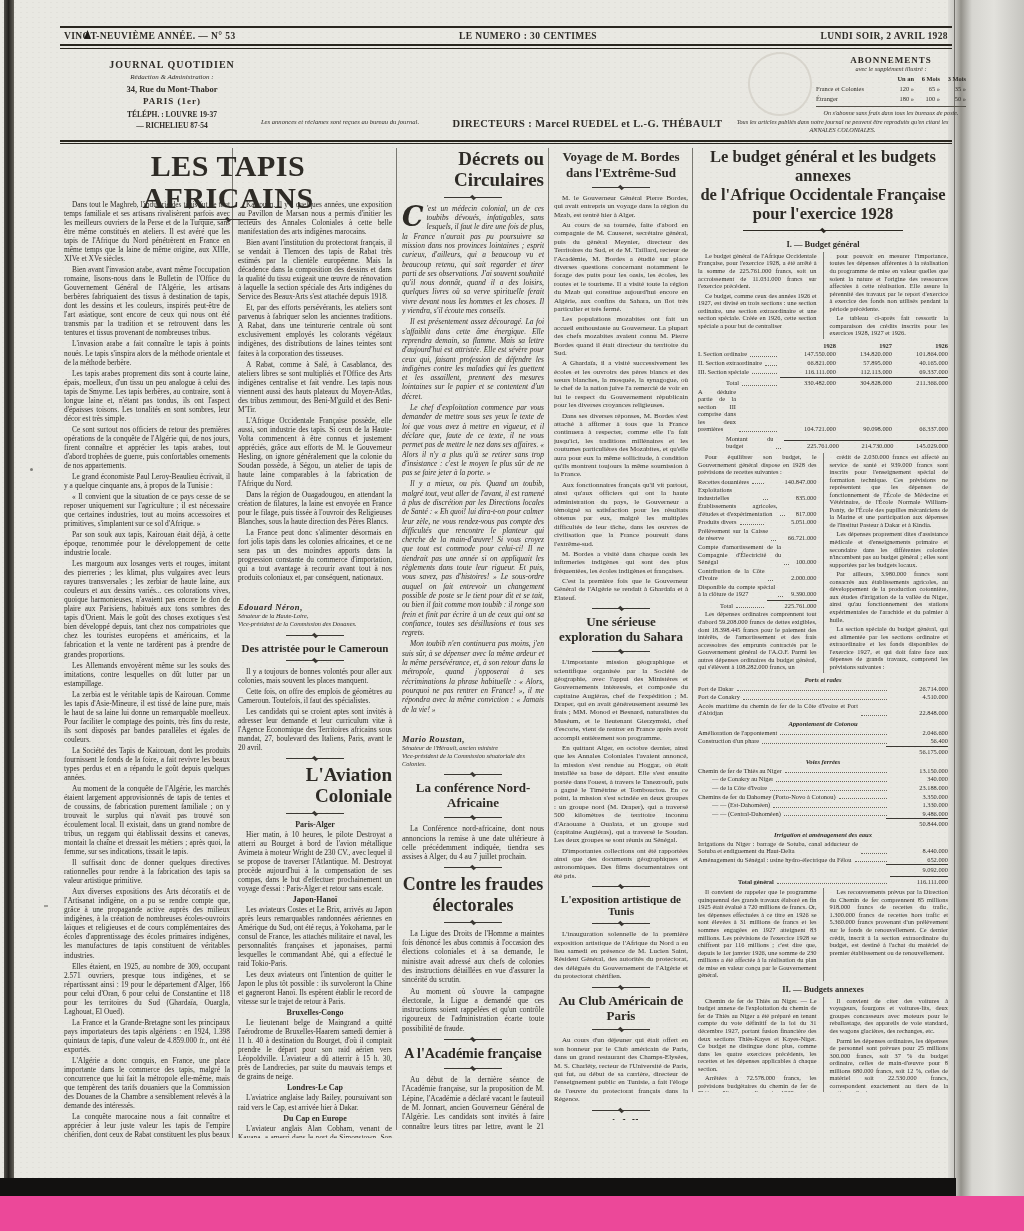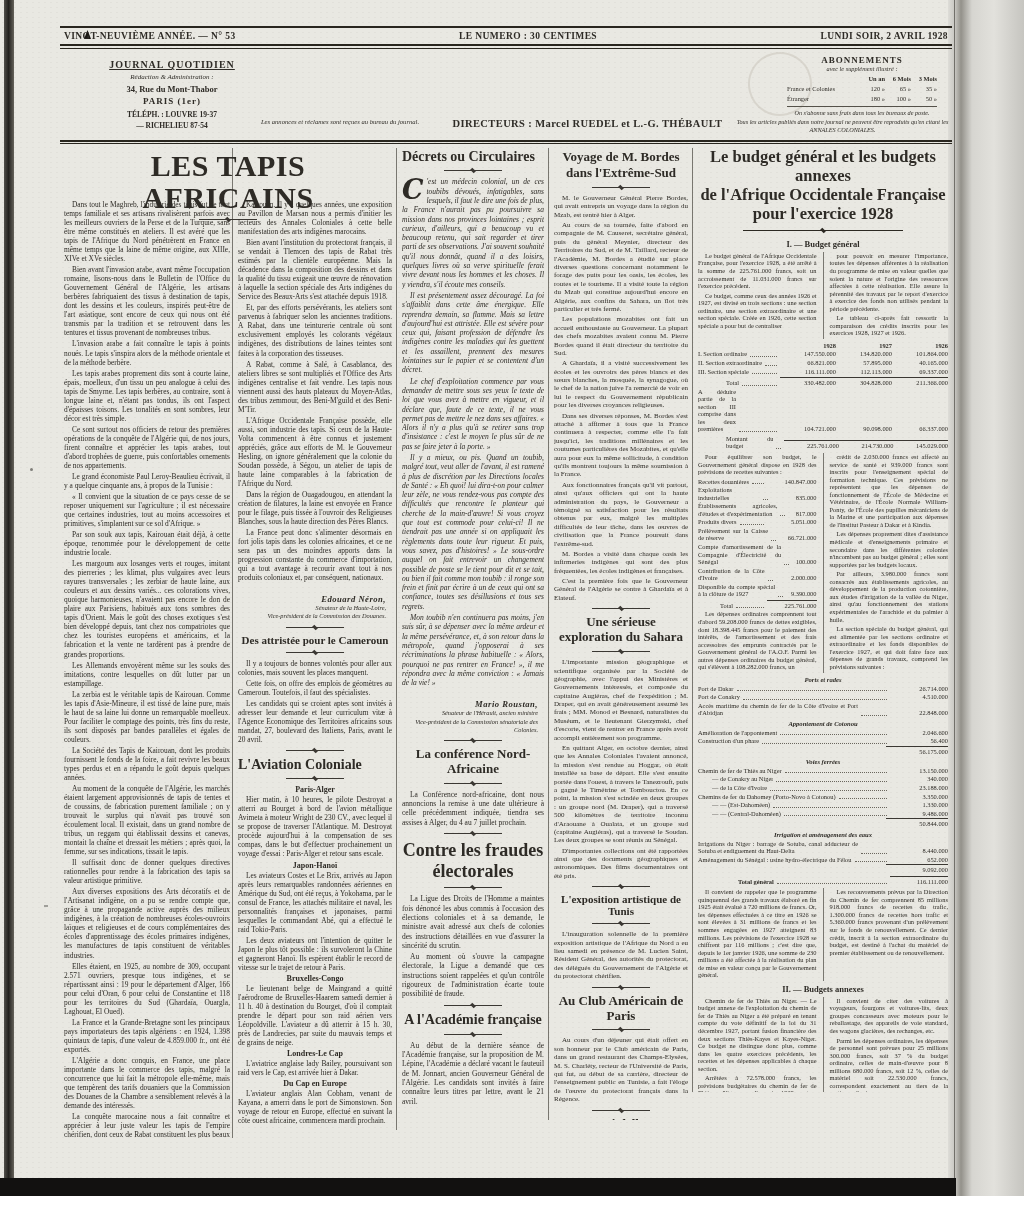--- a/index.html
+++ b/index.html
@@ -1,16 +1,16 @@
 <!DOCTYPE html>
 <html><head>
 <meta charset="utf-8">
 <style>
   html,body{margin:0;padding:0;background:#9a9994}
-  #stage{position:relative;width:1024px;height:1231px;background:#ffffff;overflow:hidden;
+  #stage{position:relative;width:1024px;height:1231px;background:#ec4899;overflow:hidden;
          font-family:"Liberation Serif",serif;color:#2e2b26}
   .scan{position:absolute;left:0;top:0;width:1024px;height:1196px;background:#e9e8e2}
   .scan::after{content:"";position:absolute;inset:0;pointer-events:none;
     background-image:radial-gradient(rgba(60,55,45,.05) 1px,transparent 1px);
     background-size:6px 5px;opacity:.8}
   .edge-left{position:absolute;left:4px;top:0;width:10px;height:1196px;
     background:linear-gradient(90deg,#45433e,#12100d 45%,#5a574f);opacity:.92}
   .edge-right{position:absolute;left:948px;top:0;width:76px;height:1196px;
     background:linear-gradient(90deg,#deddd8 0,#c7c6c1 7px,#93918a 13px,#d6d5d0 24px,#e2e1dc 46px,#c6c5c0 76px)}
   .edge-right::before{content:"";position:absolute;left:6px;top:0;bottom:0;width:1px;background:rgba(40,38,33,.55)}
@@ -20,55 +20,55 @@
     display:flex;align-items:center;justify-content:flex-end;padding-right:12px;box-sizing:border-box}
   .stamp{position:absolute;left:748px;top:52px;width:60px;height:60px;border:2px solid rgba(95,82,58,.12);
     border-radius:50%;transform:rotate(-14deg)}
   .mark{position:absolute;background:#1a1814}
   .rule{position:absolute;background:#29261f}
   .vrule{position:absolute;width:1px;background:rgba(62,58,50,.65)}
   
   .dateline{position:absolute;left:64px;top:31px;width:884px;display:flex;justify-content:space-between;
     font-size:9.5px;font-weight:bold;letter-spacing:.4px}
   .mast-office{position:absolute;left:86px;top:57px;width:172px;text-align:center;line-height:1.5}
-  .mo1{font-size:10px;font-weight:bold;letter-spacing:1px;text-decoration:underline}
+  .mo1{font-size:10px;font-weight:bold;letter-spacing:1px;}
   .mo2{font-size:7px;font-style:italic}
   .mo3{font-size:8.5px;font-weight:bold}
   .mo4{font-size:9px;font-weight:bold;letter-spacing:1px}
   .mo5{font-size:7.5px;font-weight:bold}
   .mast-title{position:absolute;left:190px;top:48px;width:620px;text-align:center;
     font-family:"DejaVu Serif","Liberation Serif",serif;font-weight:bold;font-style:italic;
     font-size:49px;line-height:1.2;color:#181611;text-shadow:0 0 1px rgba(20,18,14,.6)}
   .mast-sub{position:absolute;left:240px;top:118px;width:710px;display:flex;align-items:flex-start}
   .ads-note{width:200px;font-size:6.6px;font-style:italic;text-align:center;line-height:1.3}
   .directors{flex:1;text-align:center;font-size:10.5px;font-weight:bold;letter-spacing:.4px}
   .copyright{width:215px;font-size:6.2px;font-style:italic;text-align:center;line-height:1.3}
-  .mast-subs{position:absolute;left:787px;top:55px;width:150px;text-align:center}
+  .mast-subs{position:absolute;left:816px;top:55px;width:150px;text-align:center}
   .ms-h{font-size:9px;font-weight:bold;letter-spacing:1px}
   .ms-s{font-size:6.3px;font-style:italic;margin-bottom:2px}
   .ms-row{display:flex;font-size:6.4px;line-height:1.55}
   .ms-row .lab{flex:1;text-align:left;white-space:nowrap;overflow:hidden}
   .ms-row .v{width:26px;text-align:right}
   .ms-head .v{font-weight:bold}
   .ms-note{font-size:6.2px;font-style:italic;margin-top:2px;border-top:1px solid #55524a;padding-top:2px}
   
   .col{position:absolute;overflow:hidden;text-align:justify}
   .col p{margin:0 0 2px;text-indent:8px;font-size:7.4px;line-height:1.22}
   .c3 p{font-size:7.5px;font-style:italic;line-height:1.24}
   .c4 p{font-size:7px;line-height:1.2}
   .hl1{font-size:30px;font-weight:bold;text-align:center;letter-spacing:.5px;line-height:1.05;margin:0}
-  .hl2{font-size:14px;font-weight:bold;text-align:left;line-height:1.1;margin:1px 0}
+  .hl2{font-size:19px;font-weight:bold;text-align:right;line-height:1.1;margin:1px 0}
   .hl3{font-size:13px;font-weight:bold;text-align:center;line-height:1.15;margin:2px 0 1px;text-indent:0}
   .hl4{font-size:11px;font-weight:bold;text-align:center;margin:2px 0 1px}
   .sh{font-size:8px;font-weight:bold;text-align:center;margin:2px 0 1px}
   .orn{width:58px;margin:3px auto 4px;height:6px;position:relative}
   .orn::before{content:"";position:absolute;left:0;right:0;top:3px;border-top:1px solid #3b3833}
   .orn::after{content:"";position:absolute;left:50%;top:1px;width:5px;height:5px;background:#3b3833;
     transform:translateX(-50%) rotate(45deg) scaleY(.62)}
-  .sig{text-align:right;margin:12px 6px 3px 0}
+  .sig{text-align:left;margin:20px 6px 3px 0}
   .sig .nm{font-weight:bold;font-style:italic;font-size:8.6px;letter-spacing:.5px}
   .sig .rl{font-size:6.3px;font-style:italic;line-height:1.3}
   
   .bz{font-size:6.4px;line-height:1.18}
   .bz p{margin:0 0 2px;text-indent:7px;font-size:6.4px;line-height:1.18}
   .bz .bt{font-size:16.5px;font-weight:bold;text-align:center;line-height:1.15;margin:0;text-indent:0}
   .arrule{position:relative;width:160px;height:7px;margin:3px auto 5px}
   .arrule::before{content:"";position:absolute;left:0;right:0;top:3px;border-top:1px solid #2c2922}
   .arrule::after{content:"";position:absolute;left:50%;top:1px;width:5px;height:5px;background:#2c2922;
     transform:translateX(-50%) rotate(45deg) scaleY(.6)}
@@ -247,21 +247,21 @@
     <h3 class="hl3">Voyage de M. Bordes</h3>
     <h3 class="hl3" style="margin-top:0">dans l'Extrême-Sud</h3>
     <div class="orn"></div>
     <p>M. le Gouverneur Général Pierre Bordes, qui avait entrepris un voyage dans la région du Mzab, est rentré hier à Alger.</p>
     <p>Au cours de sa tournée, faite d'abord en compagnie de M. Causeret, secrétaire général, puis du général Meynier, directeur des Territoires du Sud, et de M. Taillard, recteur de l'Académie, M. Bordes a étudié sur place diverses questions concernant notamment le forage des puits pour les oasis, les écoles, les routes et le tourisme. Il a visité toute la région du Mzab qui constitue aujourd'hui encore en Algérie, aux confins du Sahara, un îlot très particulier et très fermé.</p>
     <p>Les populations mozabites ont fait un accueil enthousiaste au Gouverneur. La plupart des chefs mozabites avaient connu M. Pierre Bordes quand il était directeur du territoire du Sud.</p>
     <p>A Ghardaïa, il a visité successivement les écoles et les ouvroirs des pères blancs et des sœurs blanches, la mosquée, la synagogue, où le chef de la nation juive l'a remercié de voir en lui le respect du Gouvernement républicain pour les diverses croyances religieuses.</p>
     <p>Dans ses diverses réponses, M. Bordes s'est attaché à affirmer à tous que la France continuera à respecter, comme elle l'a fait jusqu'ici, les traditions millénaires et les coutumes particulières des Mozabites, et qu'elle aura pour eux la même sollicitude, à condition qu'ils montrent toujours la même soumission à la France.</p>
     <p>Aux fonctionnaires français qu'il vit partout, ainsi qu'aux officiers qui ont la haute administration du pays, le Gouverneur a témoigné sa satisfaction pour les résultats obtenus par eux, malgré les multiples difficultés de leur tâche, dans les œuvres de civilisation que la France poursuit dans l'extrême-sud.</p>
     <p>M. Bordes a visité dans chaque oasis les infirmeries indigènes qui sont des plus fréquentées, les écoles indigènes et françaises.</p>
-    <p>C'est la première fois que le Gouverneur Général de l'Algérie se contre à Ghardaïa et à Elateuf.</p>
+    <p>C'est la première fois que le Gouverneur Général de l'Algérie se rendait à Ghardaïa et à Elateuf.</p>
     <div class="orn"></div>
     <h3 class="hl3">Une sérieuse exploration du Sahara</h3>
     <div class="orn"></div>
     <p>L'importante mission géographique et scientifique organisée par la Société de géographie, avec l'appui des Ministères et Gouvernements intéressés, et composée du capitaine Augiéras, chef de l'expédition ; M. Draper, qui en avait généreusement assumé les frais ; MM. Monod et Besnard, naturalistes du Muséum, et le lieutenant Gierzymski, chef d'escorte, vient de rentrer en France après avoir accompli entièrement son programme.</p>
     <p>En quittant Alger, en octobre dernier, ainsi que les Annales Coloniales l'avaient annoncé, la mission s'est rendue au Hoggar, où était installée sa base de départ. Elle s'est ensuite portée dans l'ouest, à travers le Tanezrouft, puis a gagné le Timétrine et Tombouctou. En ce point, la mission s'est scindée en deux groupes : un groupe nord (M. Draper), qui a traversé 500 kilomètres de territoire inconnu d'Araouane à Oualata, et un groupe sud (capitaine Augiéras), qui a traversé le Soudan. Les deux groupes se sont réunis au Sénégal.</p>
     <p>D'importantes collections ont été rapportées ainsi que des documents géographiques et astronomiques. Des films documentaires ont été pris.</p>
     <div class="orn"></div>
     <h3 class="hl4">L'exposition artistique de Tunis</h3>
     <div class="orn"></div>
     <p>L'inauguration solennelle de la première exposition artistique de l'Afrique du Nord a eu lieu samedi en présence de M. Lucien Saint, Résident Général, des autorités du protectorat, des délégués du Gouvernement de l'Algérie et du protectorat chérifien.</p>

